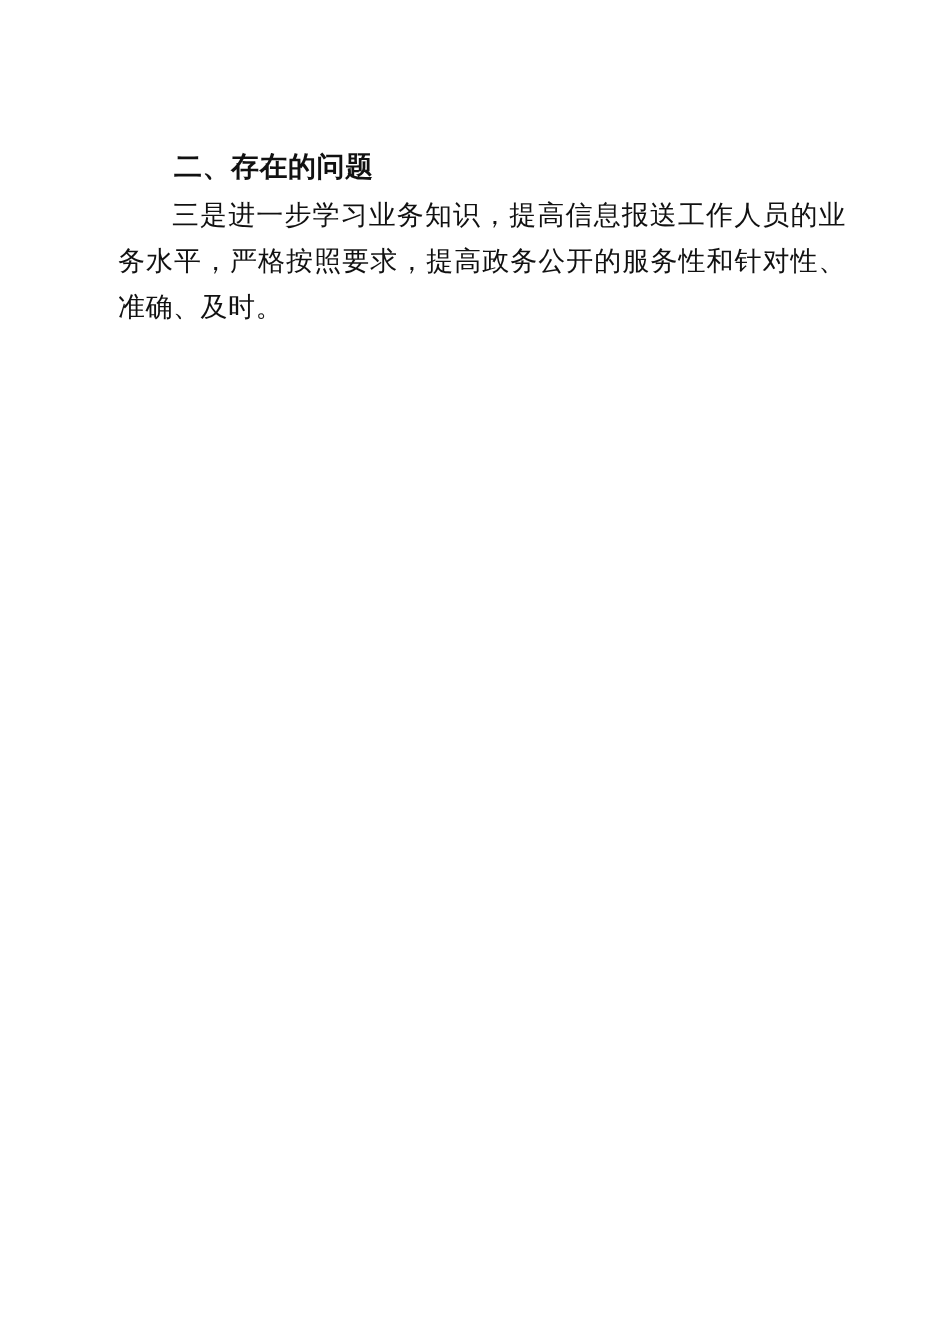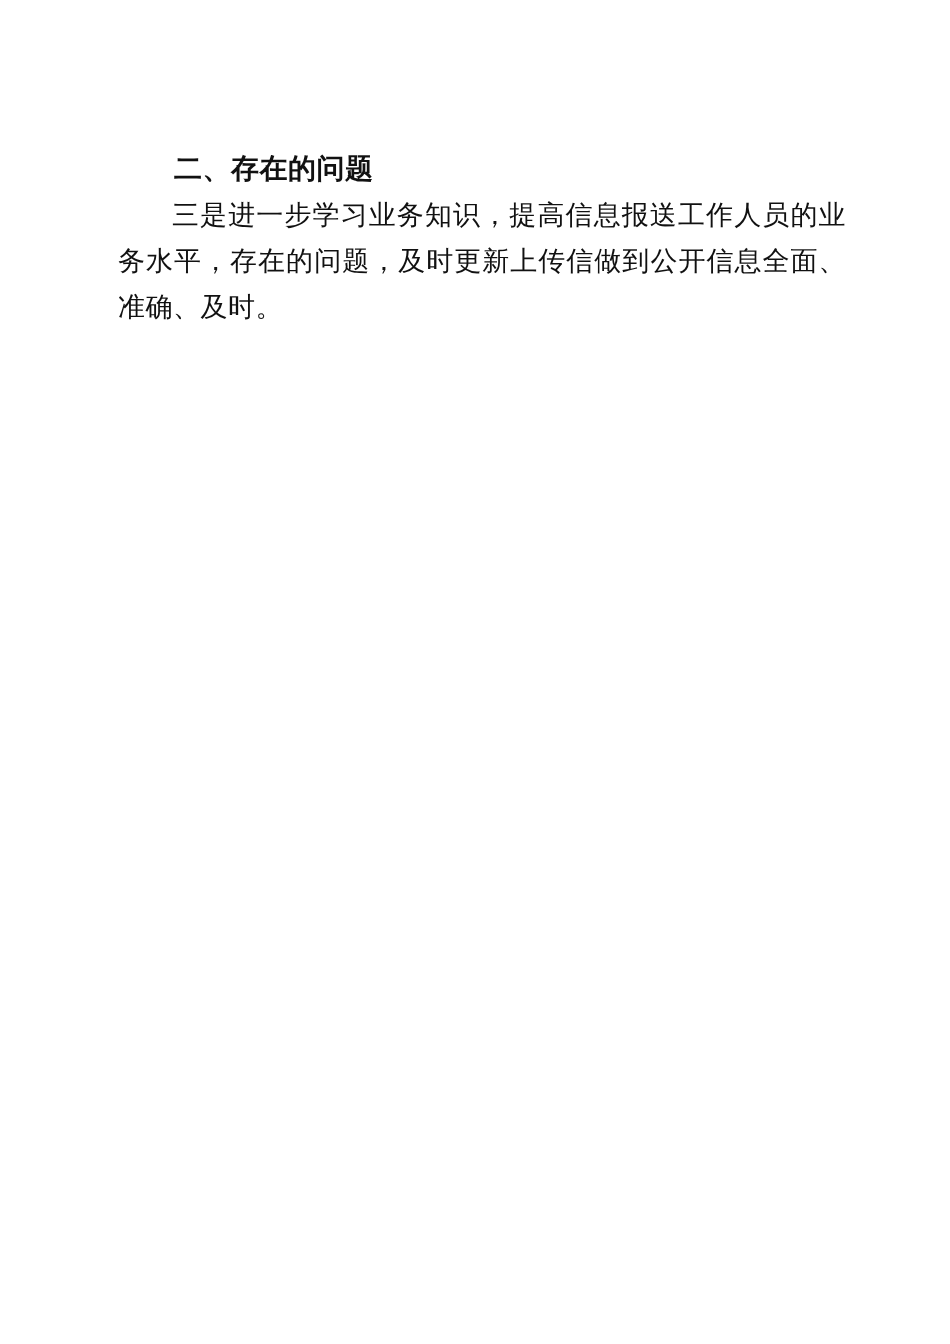--- a/index.html
+++ b/index.html
@@ -27,30 +27,30 @@
     font-size: 27px;
     line-height: 46px;
     text-align: justify;
     text-align-last: left;
     text-indent: 2em;
     letter-spacing: 0.5px;
     word-break: break-all;
   }
   h2.section-heading {
     margin: 0;
-    font-family: Liberation Serif, serif;
+    font-family: Liberation Mono, monospace;
     font-weight: 700;
     font-size: 28px;
     line-height: 46px;
     color: #111111;
     text-indent: 2em;
     letter-spacing: 0.5px;
   }
 </style>
 </head>
 <body>
 
 <div class="page">
   <div class="doc-body" id="doc-body">
       <h2 class="section-heading">二、存在的问题</h2>
-      <p class="body-para">三是进一步学习业务知识，提高信息报送工作人员的业务水平，存在的问题，及时更新上传信做到公开信息全面、准确、及时。</p>
+      <p class="body-para">三是进一步学习业务知识，提高信息报送工作人员的业务水平，严格按照要求，提高政务公开的服务性和针对性、准确、及时。</p>
     </div>
 </div>
 
 </body></html>

